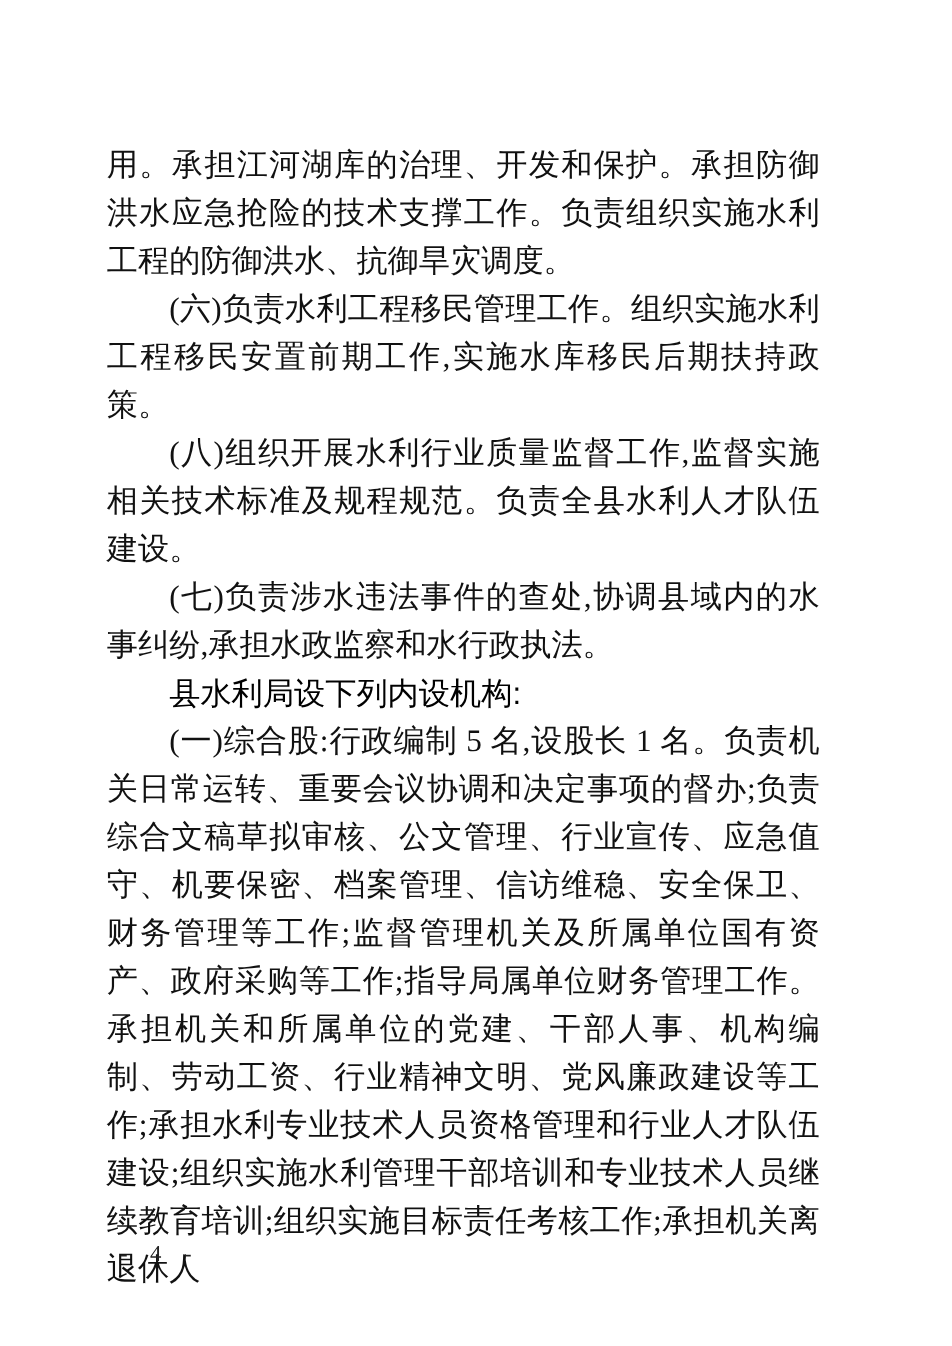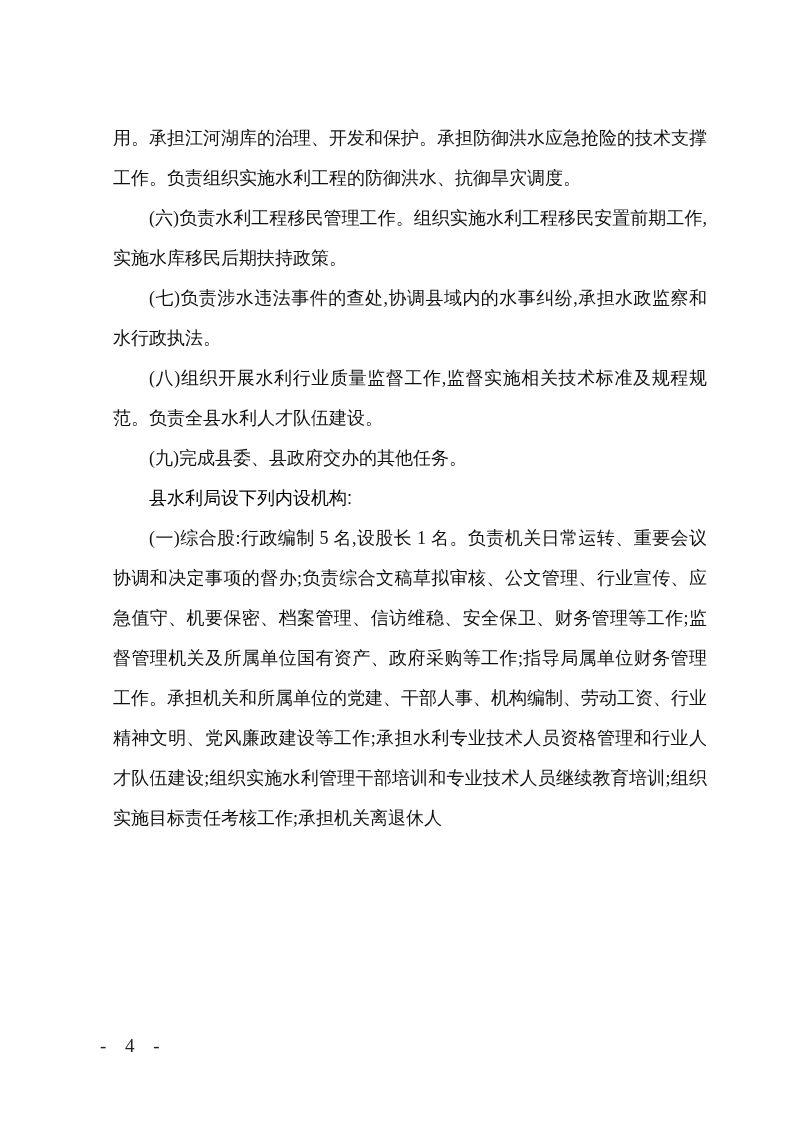--- a/index.html
+++ b/index.html
@@ -9,25 +9,25 @@
   }
   .page {
     position: relative;
     width: 793px;
     height: 1122px;
     background: #ffffff;
     overflow: hidden;
   }
   .text-block {
     position: absolute;
-    left: 113px;
+    left: 89px;
     top: 118px;
     width: 594px;
     font-family: "Liberation Serif", serif;
-    font-size: 18px;
+    font-size: 26px;
     line-height: 40px;
     color: #111111;
     text-align: justify;
     text-justify: inter-ideograph;
   }
   .para {
     margin: 0;
     padding: 0;
     text-indent: 2em;
   }
@@ -49,20 +49,19 @@
     color: #222222;
   }
 </style>
 </head>
 <body>
 
 <div class="page">
   <main class="text-block">
     <p class="para no-indent">用。承担江河湖库的治理、开发和保护。承担防御洪水应急抢险的技术支撑工作。负责组织实施水利工程的防御洪水、抗御旱灾调度。</p>
     <p class="para">(六)负责水利工程移民管理工作。组织实施水利工程移民安置前期工作,实施水库移民后期扶持政策。</p>
+    <p class="para">(八)组织开展水利行业质量监督工作,监督实施相关技术标准及规程规范。负责全县水利人才队伍建设。</p>
     <p class="para">(七)负责涉水违法事件的查处,协调县域内的水事纠纷,承担水政监察和水行政执法。</p>
-    <p class="para">(八)组织开展水利行业质量监督工作,监督实施相关技术标准及规程规范。负责全县水利人才队伍建设。</p>
-    <p class="para">(九)完成县委、县政府交办的其他任务。</p>
     <p class="para heading">县水利局设下列内设机构:</p>
     <p class="para">(一)综合股:行政编制 5 名,设股长 1 名。负责机关日常运转、重要会议协调和决定事项的督办;负责综合文稿草拟审核、公文管理、行业宣传、应急值守、机要保密、档案管理、信访维稳、安全保卫、财务管理等工作;监督管理机关及所属单位国有资产、政府采购等工作;指导局属单位财务管理工作。承担机关和所属单位的党建、干部人事、机构编制、劳动工资、行业精神文明、党风廉政建设等工作;承担水利专业技术人员资格管理和行业人才队伍建设;组织实施水利管理干部培训和专业技术人员继续教育培训;组织实施目标责任考核工作;承担机关离退休人</p>
   </main>
   <footer class="page-footer">- 4 -</footer>
 </div>
 
 </body></html>

